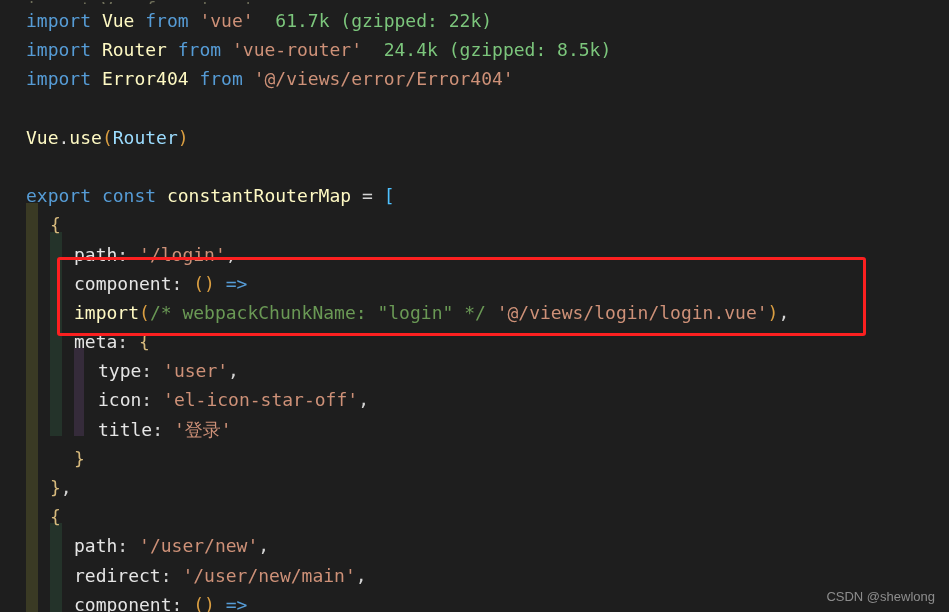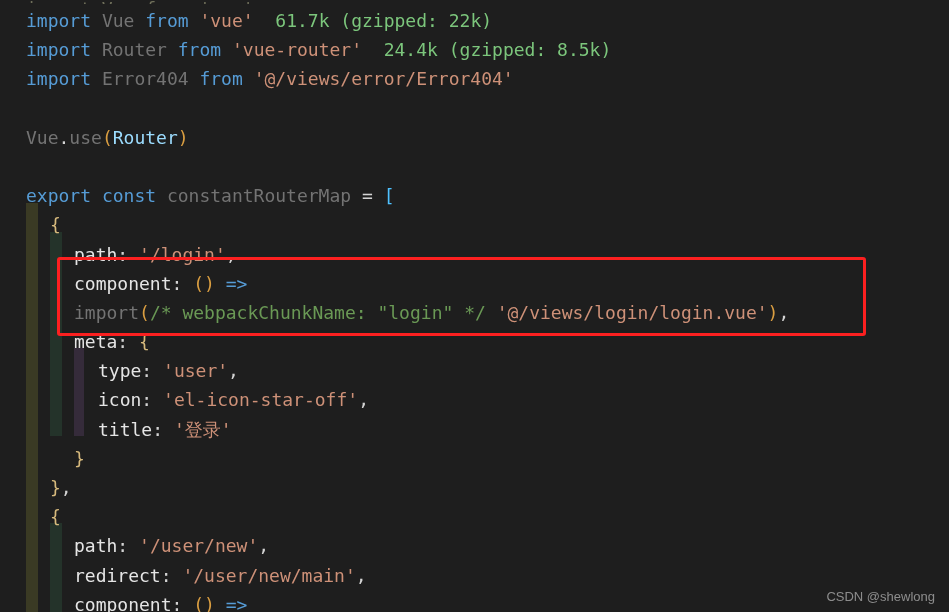--- a/index.html
+++ b/index.html
@@ -48,21 +48,21 @@
   .line {
     height: 29.2px;
     padding-left: 26px;
     color: #d4d4d4;
     position: relative;
     white-space: pre;
   }
 
   
   .kw   { color: #569cd6; }  
-  .id   { color: #737373; }  
+  .id   { color: #fef9c3; }  
   .idl  { color: #9cdcfe; }  
   .str  { color: #ce9178; }  
   .cmt  { color: #6a9955; }  
   .imp  { color: #7cc67c; }  
   .pun  { color: #d4d4d4; }  
   .par  { color: #da9e41; }  
   .brk  { color: #4fc1ff; }  
   .brc  { color: #d7ba7d; }  
   .arrw { color: #569cd6; }  
   .prop { color: #e5e5e5; }  

